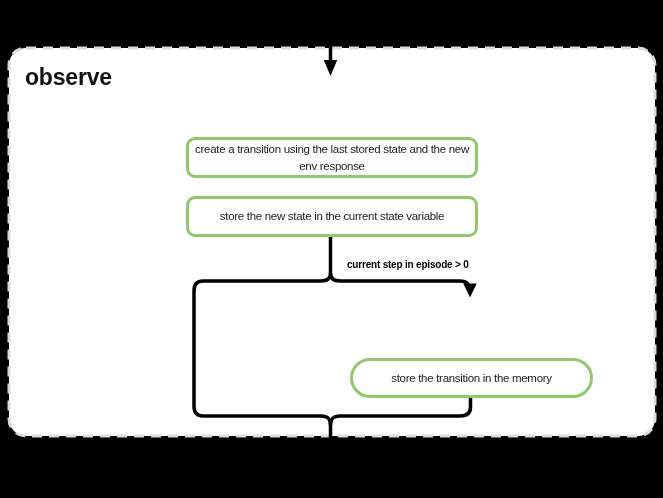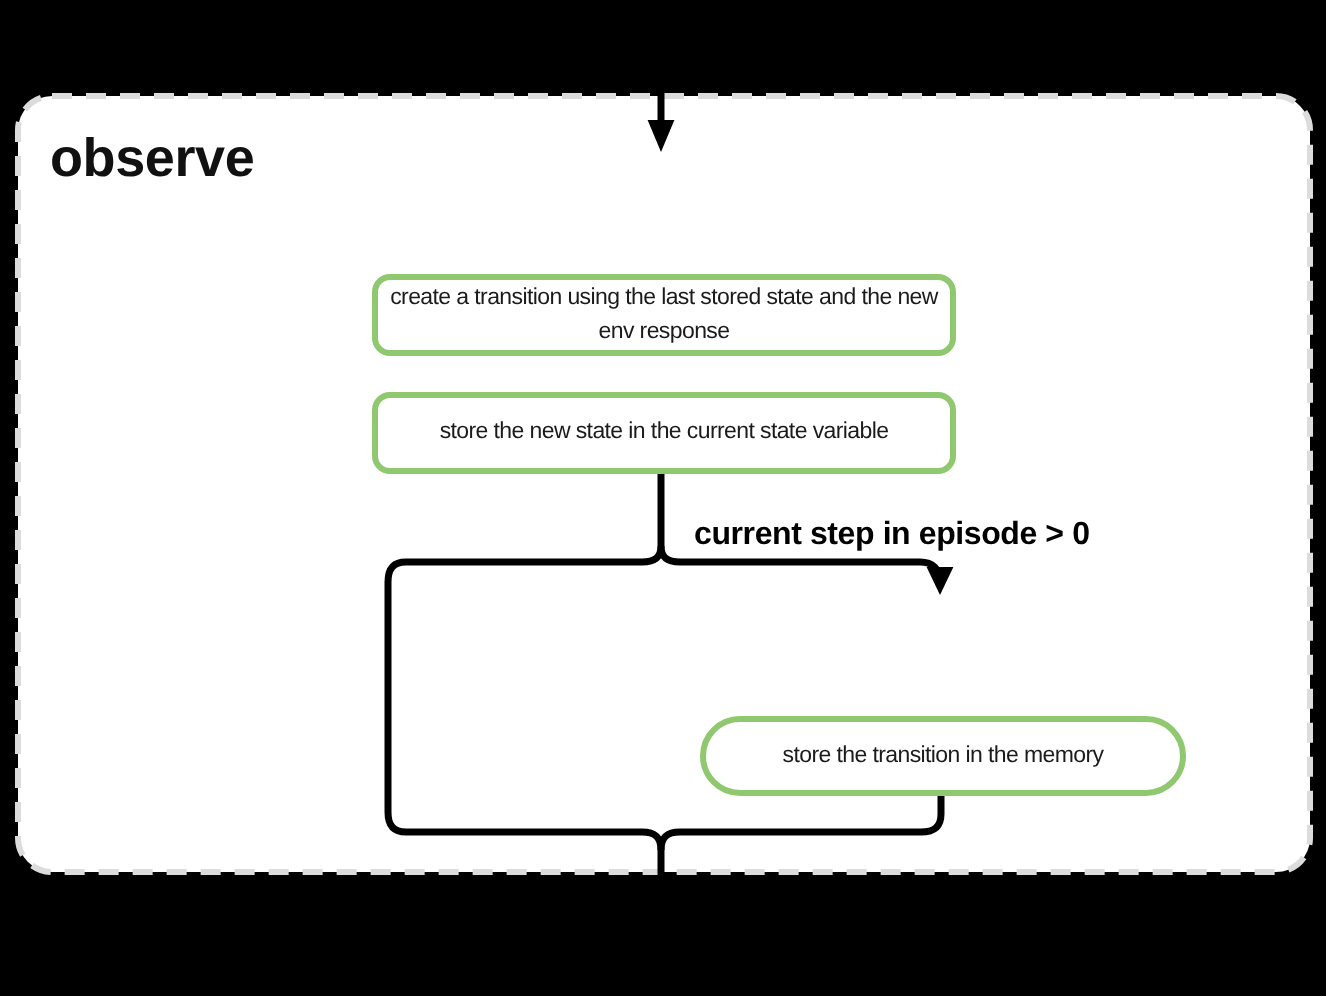--- a/index.html
+++ b/index.html
@@ -19,21 +19,21 @@
     position: absolute;
     left: 0;
     top: 0;
     width: 663px;
     height: 498px;
   }
   .group-title {
     position: absolute;
     left: 25px;
     top: 64px;
-    font-size: 27px;
+    font-size: 23px;
     font-weight: bold;
     letter-spacing: -0.2px;
     color: #111;
     white-space: nowrap;
   }
   .node {
     position: absolute;
     box-sizing: border-box;
     background: var(--c-node_fill, #ffffff);
     border: 3px solid var(--c-node_border, #8fc86e);
@@ -49,21 +49,21 @@
   }
   .node-1 { left: 186px; top: 79px;  width: 292px; height: 40px; }
   .node-2 { left: 186px; top: 137px; width: 292px; height: 41px; }
   .node-3 { left: 186px; top: 196px; width: 292px; height: 41px; }
   .node-4 { left: 350px; top: 299px; width: 243px; height: 39px; }
   .node-5 { left: 350px; top: 358px; width: 243px; height: 40px; border-radius: 20px; }
   .condition-label {
     position: absolute;
     left: 347px;
     top: 259px;
-    font-size: 16px;
+    font-size: 10px;
     font-weight: bold;
     letter-spacing: -0.2px;
     color: #000;
     white-space: nowrap;
   }
 </style>
 </head>
 <body>
 
 <div class="stage">

